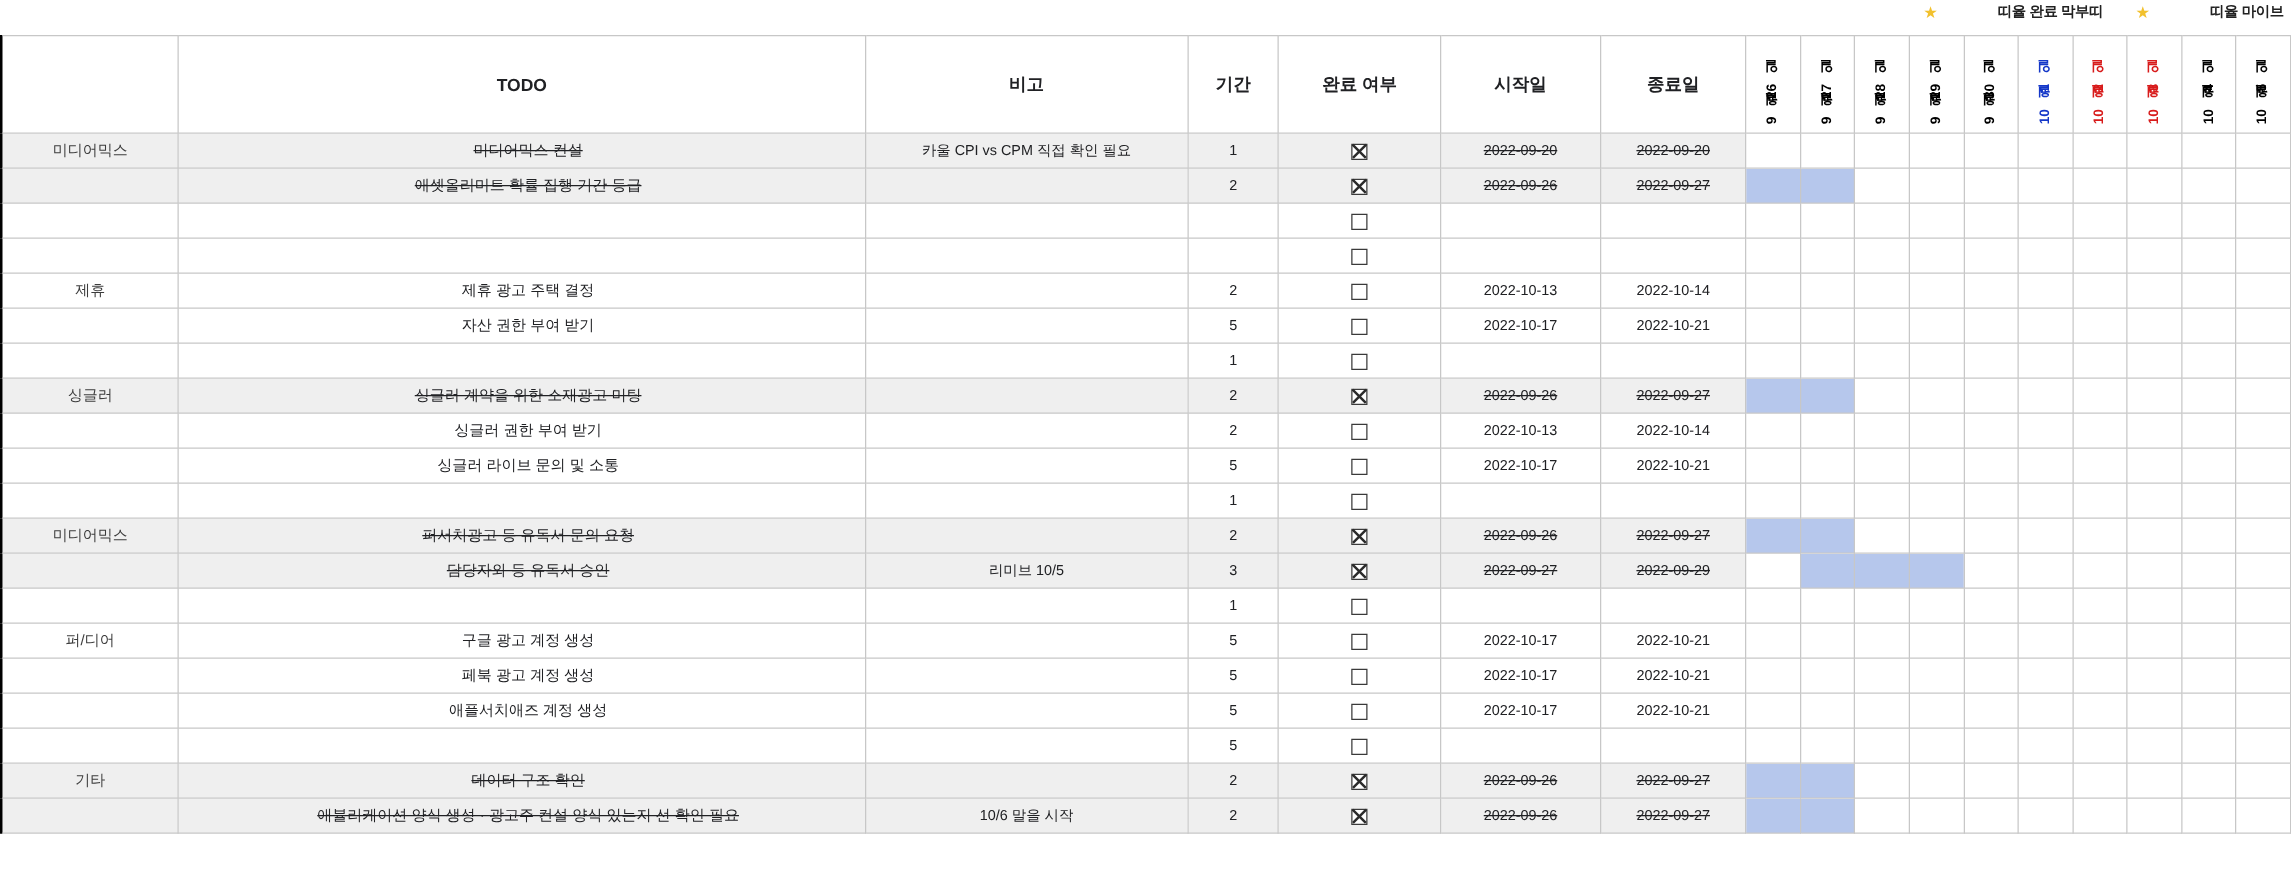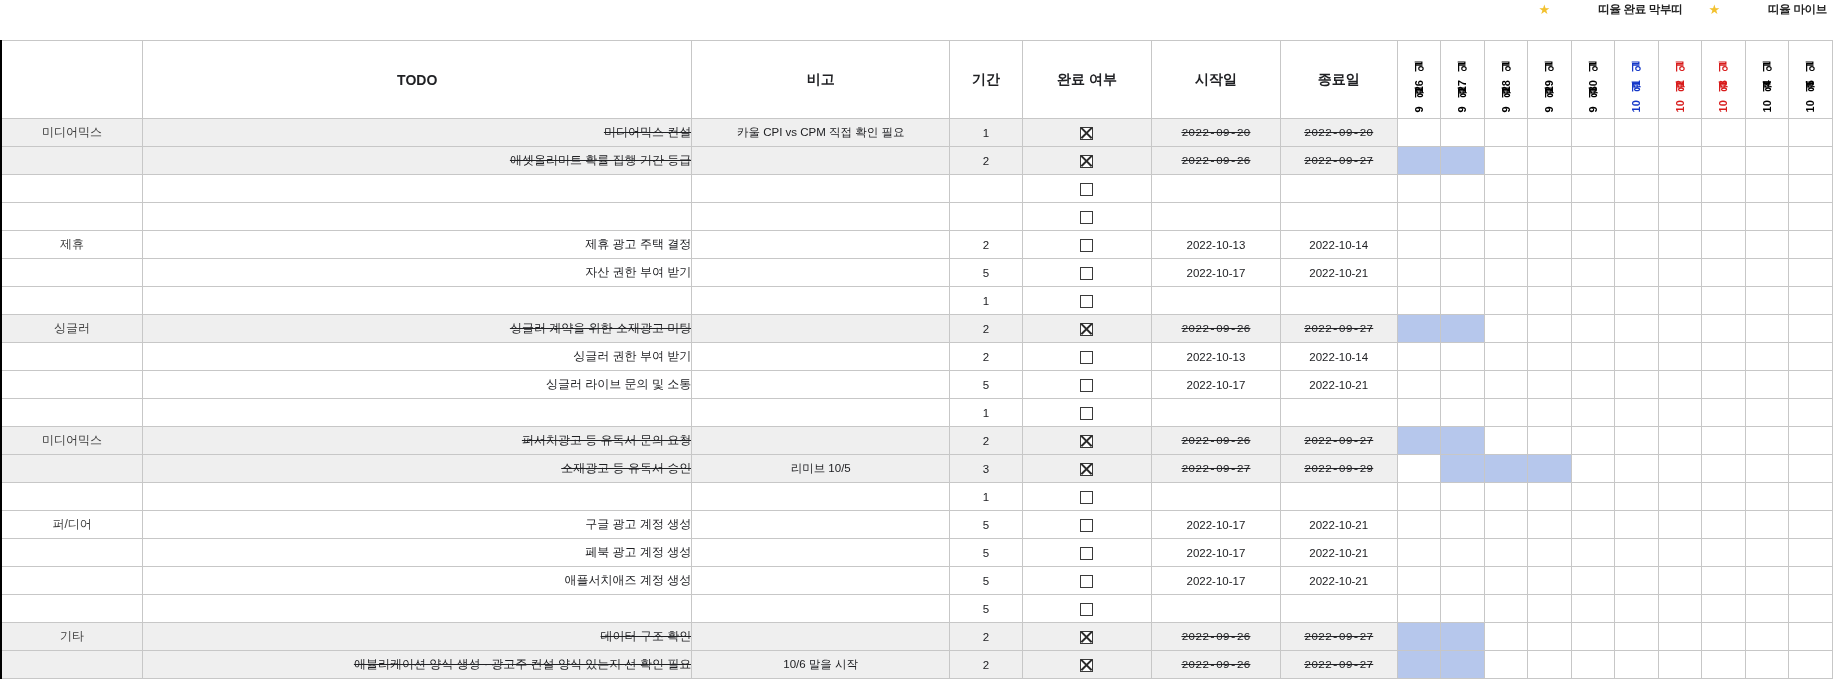--- a/index.html
+++ b/index.html
@@ -32,21 +32,21 @@
   .star {
     color: #f2c12e;
     font-size: 13px;
     line-height: 1;
   }
   .legend-label { font-weight: bold; letter-spacing: -0.3px; margin-left: 44px; }
 
   
   table.sheet {
     position: absolute;
-    top: 40px;
+    top: 28px;
     left: 0;
     border-collapse: collapse;
     table-layout: fixed;
     font-size: 12px;
     color: #202124;
   }
   table.sheet th, table.sheet td {
     border: 1px solid #c7c7c7;
     padding: 0;
     overflow: hidden;
@@ -82,36 +82,36 @@
   
   tbody tr { height: 28px; }
   tbody td.group {
     text-align: center;
     font-size: 12px;
     color: #3c3c3c;
     border-left: 2.5px solid #000;
   }
   tbody td.todo {
     padding-left: 10px;
-    text-align: right;
+    text-align: center;
     font-size: 12px;
   }
   tbody td.note, tbody td.dur, tbody td.date {
     text-align: center;
     font-size: 11.5px;
   }
   tbody td.chk { text-align: center; }
   tbody tr.done td.todo,
   tbody tr.done td.group,
   tbody tr.done td.note,
   tbody tr.done td.dur,
   tbody tr.done td.chk,
   tbody tr.done td.date { background: #efefef; }
   tbody tr.done td.todo { text-decoration: line-through; }
-  tbody tr.done td.date { text-decoration: line-through; font-family: Liberation Mono, monospace; }
+  tbody tr.done td.date { text-decoration: line-through; }
 
   .cbox {
     display: inline-block;
     width: 13px; height: 13px;
     border: 1.5px solid #3a3a3a;
     background: #fff;
     vertical-align: middle;
     position: relative;
   }
   .cbox.checked {
@@ -421,21 +421,21 @@
           <td class="gantt"></td>
           <td class="gantt"></td>
           <td class="gantt"></td>
           <td class="gantt"></td>
           <td class="gantt"></td>
           <td class="gantt"></td>
           <td class="gantt"></td>
         </tr>
         <tr class="done">
           <td class="group"><span class="soft"></span></td>
-          <td class="todo"><span class="soft">소재광고 등 유독서 승인</span></td>
+          <td class="todo"><span class="soft">담당자와 등 유독서 승인</span></td>
           <td class="note"><span class="soft">리미브 10/5</span></td>
           <td class="dur"><span class="soft">3</span></td>
           <td class="chk"><span class="cbox checked"></span></td>
           <td class="date"><span class="soft">2022-09-27</span></td>
           <td class="date"><span class="soft">2022-09-29</span></td>
           <td class="gantt"></td>
           <td class="gantt fill"></td>
           <td class="gantt fill"></td>
           <td class="gantt fill"></td>
           <td class="gantt"></td>

